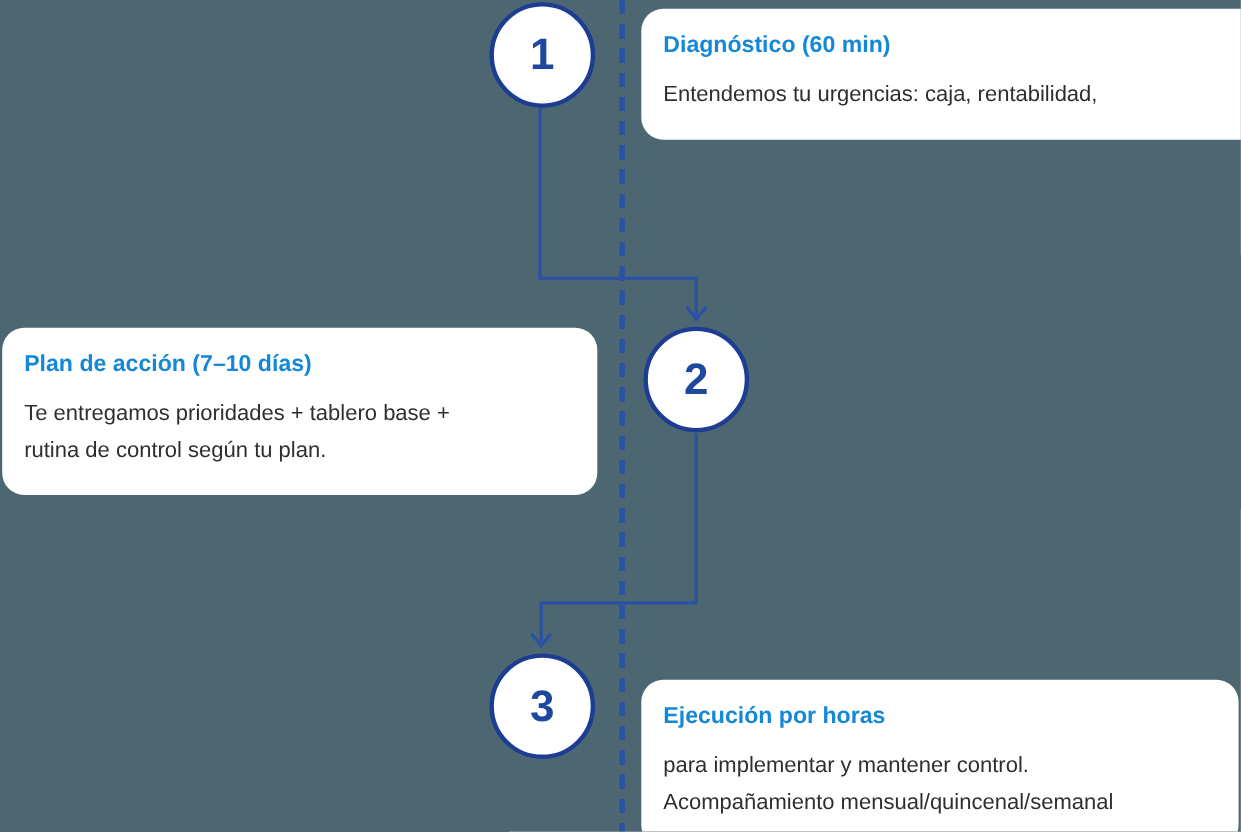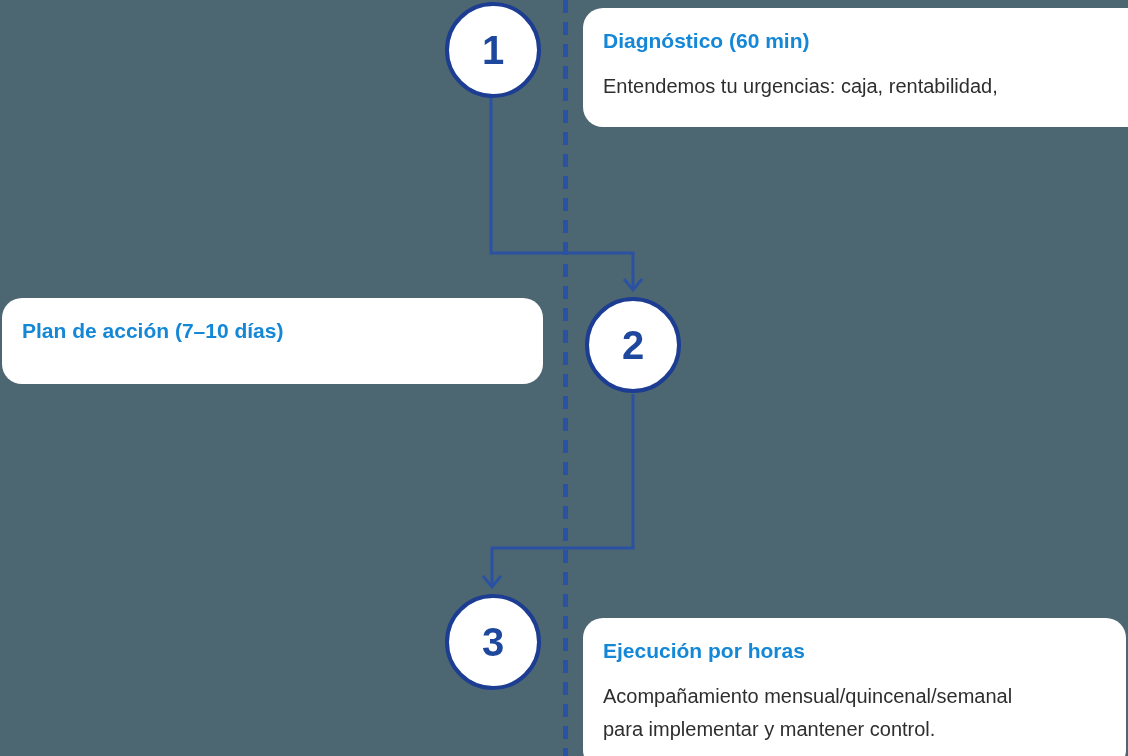--- a/index.html
+++ b/index.html
@@ -112,27 +112,31 @@
 
   <div class="card card1">
     <h3>Diagnóstico (60 min)</h3>
     <p>
       <span>Entendemos tu urgencias: caja, rentabilidad,</span>
     </p>
   </div>
 
   <div class="card card2">
     <h3>Plan de acción (7–10 días)</h3>
+    <p>
+      <span>Te entregamos prioridades + tablero base +</span>
+      <span>rutina de control según tu plan.</span>
+    </p>
   </div>
 
   <div class="card card3">
     <h3>Ejecución por horas</h3>
     <p>
+      <span>para implementar y mantener control.</span>
       <span>Acompañamiento mensual/quincenal/semanal</span>
-      <span>para implementar y mantener control.</span>
     </p>
   </div>
 
   <div class="circle c1">
     <span>1</span>
   </div>
 
   <div class="circle c2">
     <span>2</span>
   </div>

